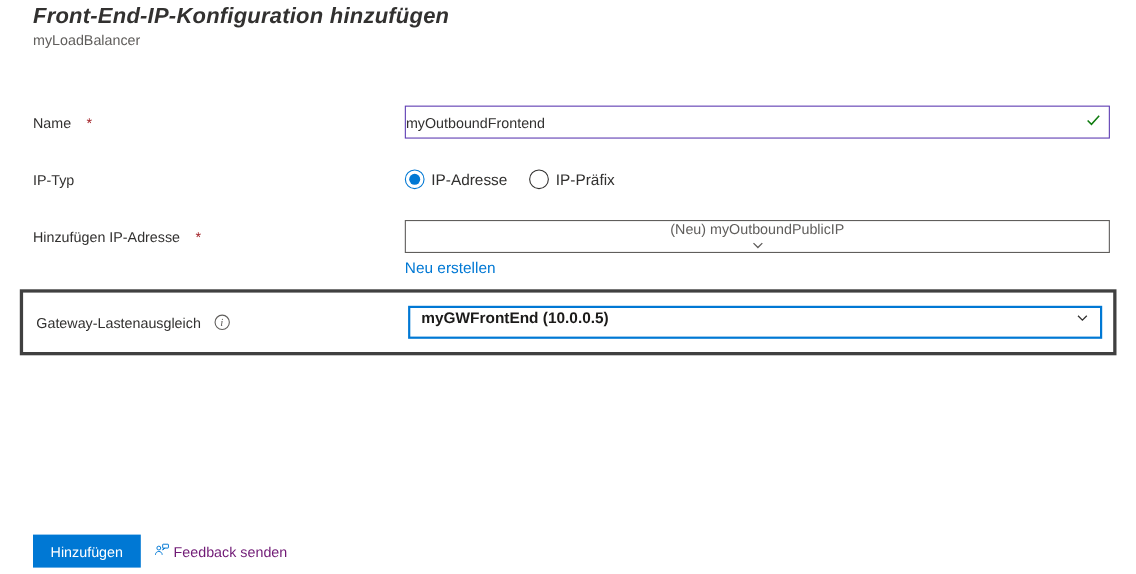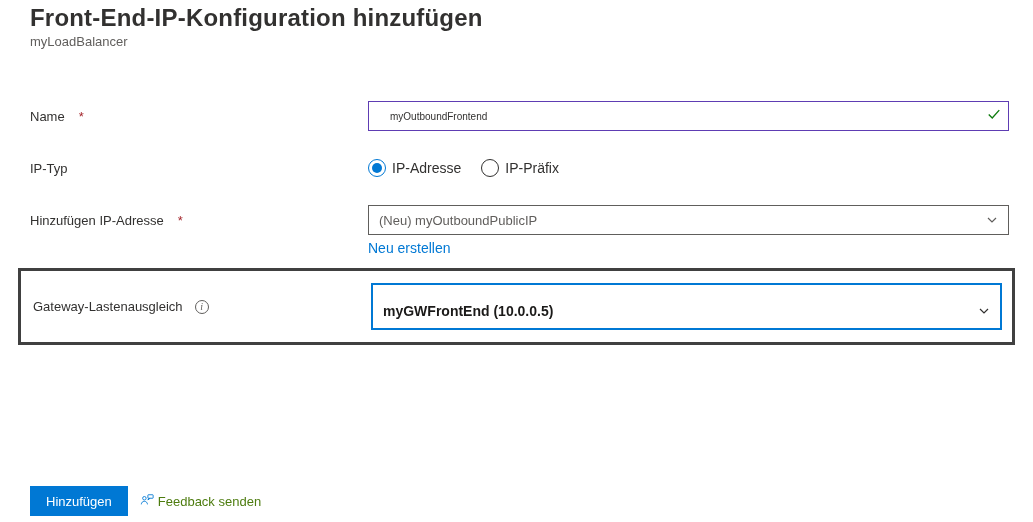--- a/index.html
+++ b/index.html
@@ -11,24 +11,25 @@
     color: #323130;
     background: #fff;
     width: 1033px;
     height: 522px;
     position: relative;
   }
   .panel {
     padding: 4px 24px 0 30px;
   }
   .title {
-    font-size: 24px;
+    font-size: 20px;
     font-weight: 600;
     margin: 0 0 2px 0;
     letter-spacing: 0.2px;
+    font-style: italic;
   }
   .subtitle {
     font-size: 13px;
     color: #605e5c;
     margin-bottom: 52px;
   }
   .form-row {
     display: flex;
     align-items: center;
     margin-bottom: 22px;
@@ -50,22 +51,22 @@
   }
   .field-col {
     flex: 1;
     display: flex;
     align-items: center;
   }
   .text-input {
     width: 100%;
     height: 30px;
     border: 1px solid #5e3db3;
-    padding: 0 30px 0 21px;
-    font-size: 10px;
+    padding: 0 30px 0 0;
+    font-size: 13px;
     color: #323130;
     outline: none;
   }
   .input-wrap {
     position: relative;
     width: 100%;
   }
   .check-icon {
     position: absolute;
     right: 8px;
@@ -111,20 +112,21 @@
     width: 100%;
     height: 30px;
     border: 1px solid #605e5c;
     display: flex;
     align-items: center;
     justify-content: space-between;
     padding: 0 10px;
     font-size: 13px;
     color: #605e5c;
     cursor: pointer;
+    flex-direction: column;
   }
   .chevron {
     width: 12px;
     height: 12px;
     display: inline-flex;
     align-items: center;
     justify-content: center;
   }
   .chevron svg { stroke: #605e5c; }
   .link {
@@ -146,21 +148,21 @@
     align-items: center;
   }
   .highlight-row .label-col {
     width: 344px;
     flex: 0 0 344px;
     padding-left: 6px;
   }
   .gw-dropdown {
     flex: 1;
     border: 2px solid #0078d4;
-    padding: 17px 10px 8px 10px;
+    padding: 0 10px 8px 10px;
     display: flex;
     align-items: center;
     justify-content: space-between;
     cursor: pointer;
     margin-right: 4px;
   }
   .gw-main {
     font-size: 14px;
     font-weight: 700;
     color: #1b1a19;
@@ -195,21 +197,21 @@
   .primary-btn {
     background: #0078d4;
     color: #fff;
     border: none;
     height: 30px;
     padding: 0 16px;
     font-size: 13px;
     cursor: pointer;
   }
   .feedback-link {
-    color: #4d7c0f;
+    color: #701a75;
     font-size: 13px;
     text-decoration: none;
     display: inline-flex;
     align-items: center;
     gap: 4px;
     cursor: pointer;
   }
   .feedback-link .ficon {
     font-size: 13px;
   }

